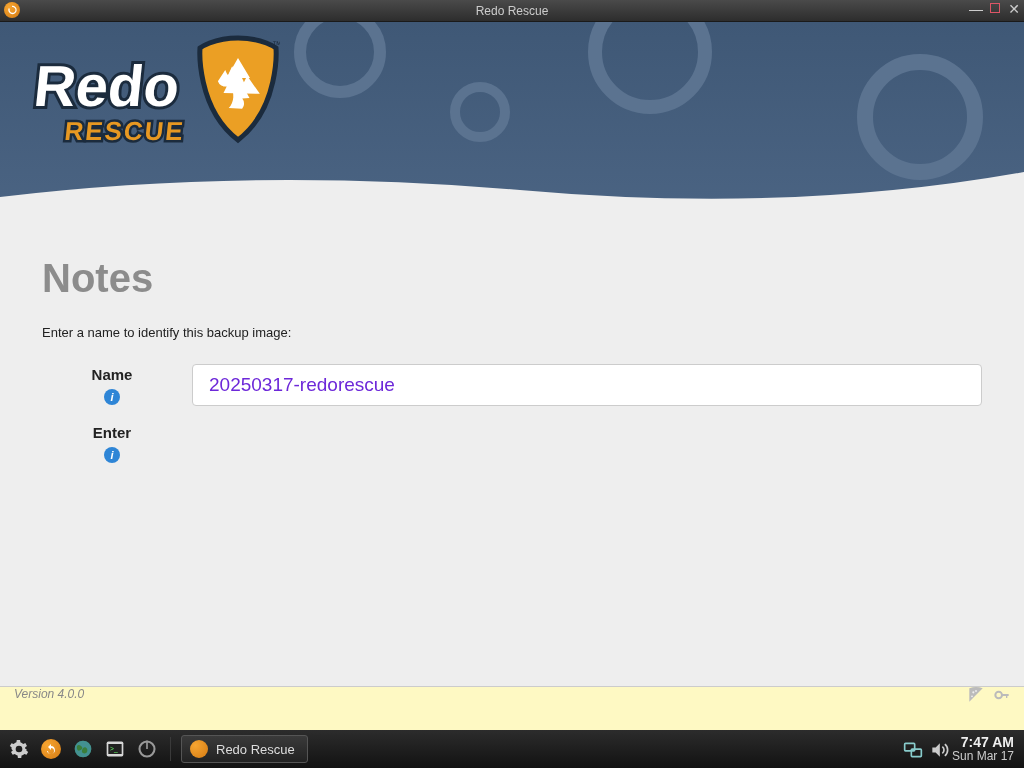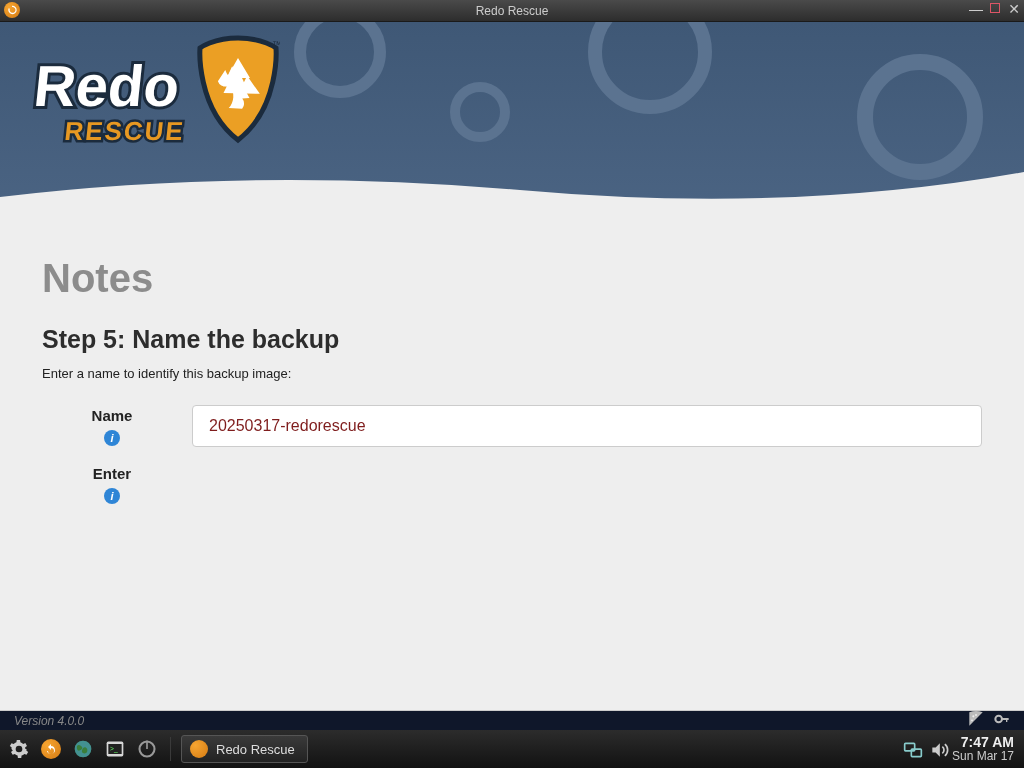--- a/index.html
+++ b/index.html
@@ -79,34 +79,34 @@
   font-style: italic;
 }
 .text-input {
   flex:1; height:42px; padding: 0 16px; font-size:16px;
   border:1px solid #ccc; border-radius:4px; background:#fff; color:#333;
 }
 .text-input.focused {
   border:1px solid #6fb6ea; outline: 2px solid #cde6f7;
 }
 .text-input input {
-  width:100%; height:100%; border:none; outline:none; font-size:16px; color:#7f1d1d; background:transparent;
+  width:100%; height:100%; border:none; outline:none; font-size:19px; color:#6d28d9; background:transparent;
 }
 .btn-row { display:flex; justify-content:flex-end; gap:10px; margin-top:10px; padding-right:2px;}
 .btn {
   height:40px; padding:0 20px; font-size:15px; border:none; border-radius:3px;
   cursor:pointer; color:#fff;
 }
 .btn-back { background:#999; }
 .btn-next { background:#ea9f25; }
 
 .version-bar {
-  position:absolute; bottom:38px; left:0; width:100%; height:20px;
-  border-top:1px solid #ccc; background:#0f172a;
-  display:flex; align-items:center; padding:0 14px;
+  position:absolute; bottom:38px; left:0; width:100%; height:44px;
+  border-top:1px solid #ccc; background:#fef9c3;
+  display:flex; align-items:flex-start; padding:0 14px;
   font-size:12px; font-style:italic; color:#888;
 }
 .version-bar .right-icons {
   margin-left:auto; display:flex; gap:10px; color:#aaa;
 }
 
 .taskbar {
   position:absolute; bottom:0; left:0; width:100%;
   height:38px;
   background: linear-gradient(#2c2c2c, #121212);
@@ -185,21 +185,20 @@
           <path d="M24 66 l22 -2 -4 -6 a18 18 0 0 1 20 -10 l-6 -12 a8 8 0 0 0 -9 5 l-4 -6 z" transform="rotate(240 40 50)"></path>
         </g>
       </g>
       <text x="242" y="16" font-size="10" fill="#1b2b3d">™</text>
     </svg>
   </div>
 </div>
 
 <div class="main">
   <h1 class="page-title">Notes</h1>
-  <h2 class="step-title">Step 5: Name the backup</h2>
   <div class="instr">Enter a name to identify this backup image:</div>
 
   <div class="form-row">
     <div class="form-label">
       <span>Name</span>
       <span class="info-icon">i</span>
     </div>
     <div class="text-input">
       <input type="text" value="20250317-redorescue" style="">
     </div>

